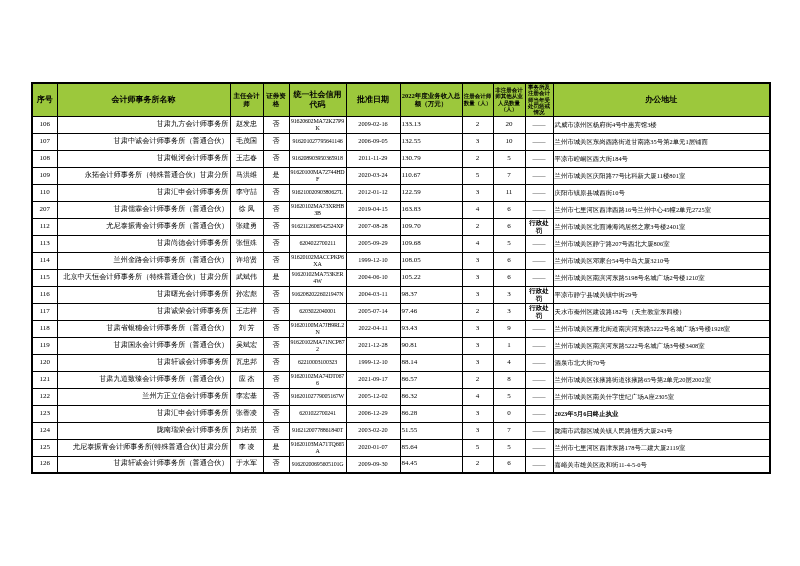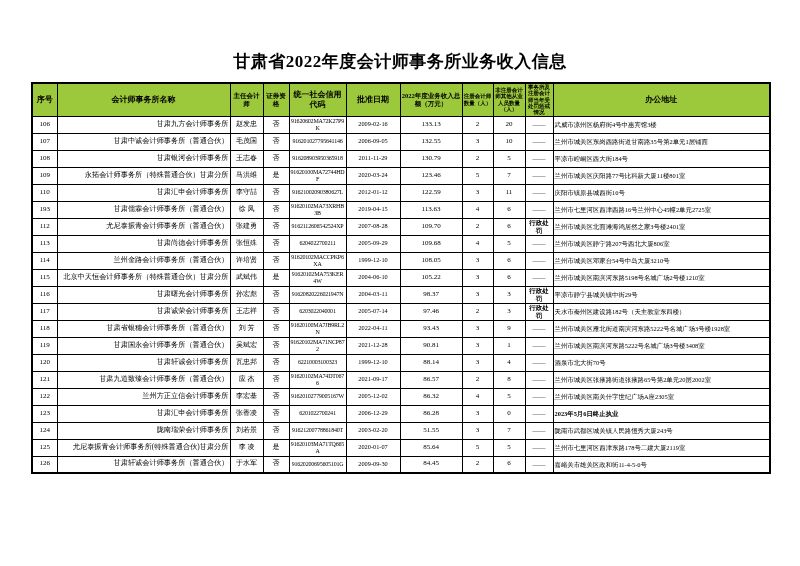--- a/index.html
+++ b/index.html
@@ -27,30 +27,29 @@
     font-size:8px;line-height:1.2;
   }
   thead th.sm{font-size:5.5px;line-height:1.15;padding:0;}
   thead th.md{font-size:6.5px;line-height:1.25;}
   tbody tr{height:17px;font-family:Liberation Serif, serif;}
   tbody td{font-size:7px;line-height:1.1;}
   td.c{text-align:center;}
   td.name{text-align:right;padding-left:3px;font-size:7.2px;}
   td.code{text-align:center;font-size:6px;letter-spacing:-0.2px;}
   td.date{text-align:center;font-size:6.3px;}
-  td.income{text-align:center;padding-right:9px;font-size:7px;}
+  td.income{text-align:left;padding-right:9px;font-size:7px;}
   td.addr{text-align:left;padding-left:3px;font-size:6.4px;}
   td.punish{text-align:center;font-size:6.5px;}
   .bold{font-weight:bold;}
 </style>
 </head>
 <body>
 
 <div class="page">
-  <div class="title">甘肃省2022年度会计师事务所业务收入信息</div>
 
   <table class="main">
     <colgroup>
       <col style="width:25px">
         <col style="width:173px">
         <col style="width:33px">
       <col style="width:26px">
         <col style="width:57px">
         <col style="width:54px">
       <col style="width:62px">
@@ -114,47 +113,47 @@
           <td class="punish">——</td>
           <td class="addr">平凉市崆峒区西大街184号</td>
         </tr>
         <tr>
           <td class="c">109</td>
           <td class="name">永拓会计师事务所（特殊普通合伙）甘肃分所</td>
           <td class="c">马洪维</td>
           <td class="c">是</td>
           <td class="code">91620100MA72744HDF</td>
           <td class="date">2020-03-24</td>
-          <td class="income">123.46</td>
+          <td class="income">110.67</td>
           <td class="c">5</td>
           <td class="c">7</td>
           <td class="punish">——</td>
           <td class="addr">兰州市城关区庆阳路77号比科新大厦11楼801室</td>
         </tr>
         <tr>
           <td class="c">110</td>
           <td class="name">甘肃汇申会计师事务所</td>
           <td class="c">李守喆</td>
           <td class="c">否</td>
           <td class="code">91621002090380627L</td>
           <td class="date">2012-01-12</td>
           <td class="income">122.59</td>
           <td class="c">3</td>
           <td class="c">11</td>
           <td class="punish">——</td>
           <td class="addr">庆阳市镇原县城西街16号</td>
         </tr>
         <tr>
-          <td class="c">193</td>
+          <td class="c">207</td>
           <td class="name">甘肃儒霖会计师事务所（普通合伙）</td>
           <td class="c">徐 凤</td>
           <td class="c">否</td>
           <td class="code">91620102MA73XRHB3B</td>
           <td class="date">2019-04-15</td>
-          <td class="income">113.63</td>
+          <td class="income">163.83</td>
           <td class="c">4</td>
           <td class="c">6</td>
           <td class="punish">——</td>
           <td class="addr">兰州市七里河区西津西路16号兰州中心45幢2单元2725室</td>
         </tr>
         <tr>
           <td class="c">112</td>
           <td class="name">尤尼泰振青会计师事务所（普通合伙）</td>
           <td class="c">张建勇</td>
           <td class="c">否</td>

